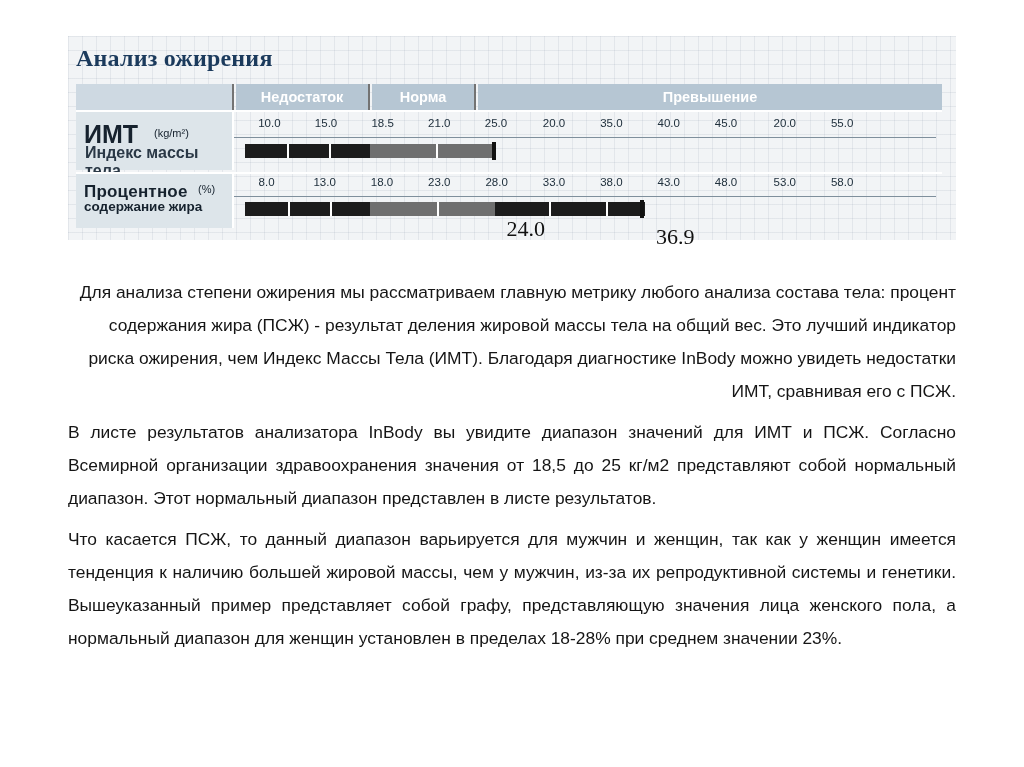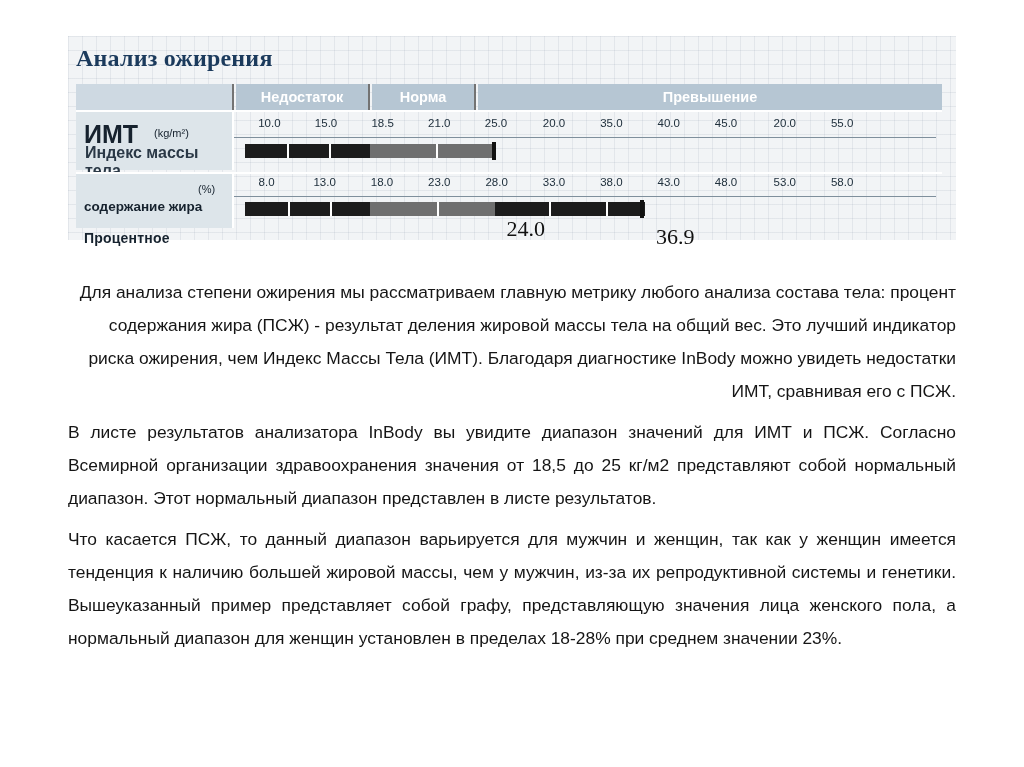--- a/index.html
+++ b/index.html
@@ -117,21 +117,21 @@
     font-size: 16px;
     color: #2a3846;
     font-weight: bold;
   }
 
   
   .bmi-name { top: 8px; font-size: 25px; }
   .bmi-unit { left: 78px; top: 15px; }
   .bmi-sub  { top: 32px; }
 
-  .pbf-name { top: 8px; font-size: 14px; letter-spacing: .2px; margin-top: 48px;}
+  .pbf-name { top: 8px; font-size: 17px; letter-spacing: .2px;}
   .pbf-name2 { top: 25px; left:8px; font-size: 13.5px; font-weight: bold; color:#16222e; position:absolute;}
   .pbf-unit { left: 122px; top: 9px; }
 
   .scale-area {
     position: absolute;
     left: 158px;
     right: 0;
     top: 0;
     height: 100%;
   }

